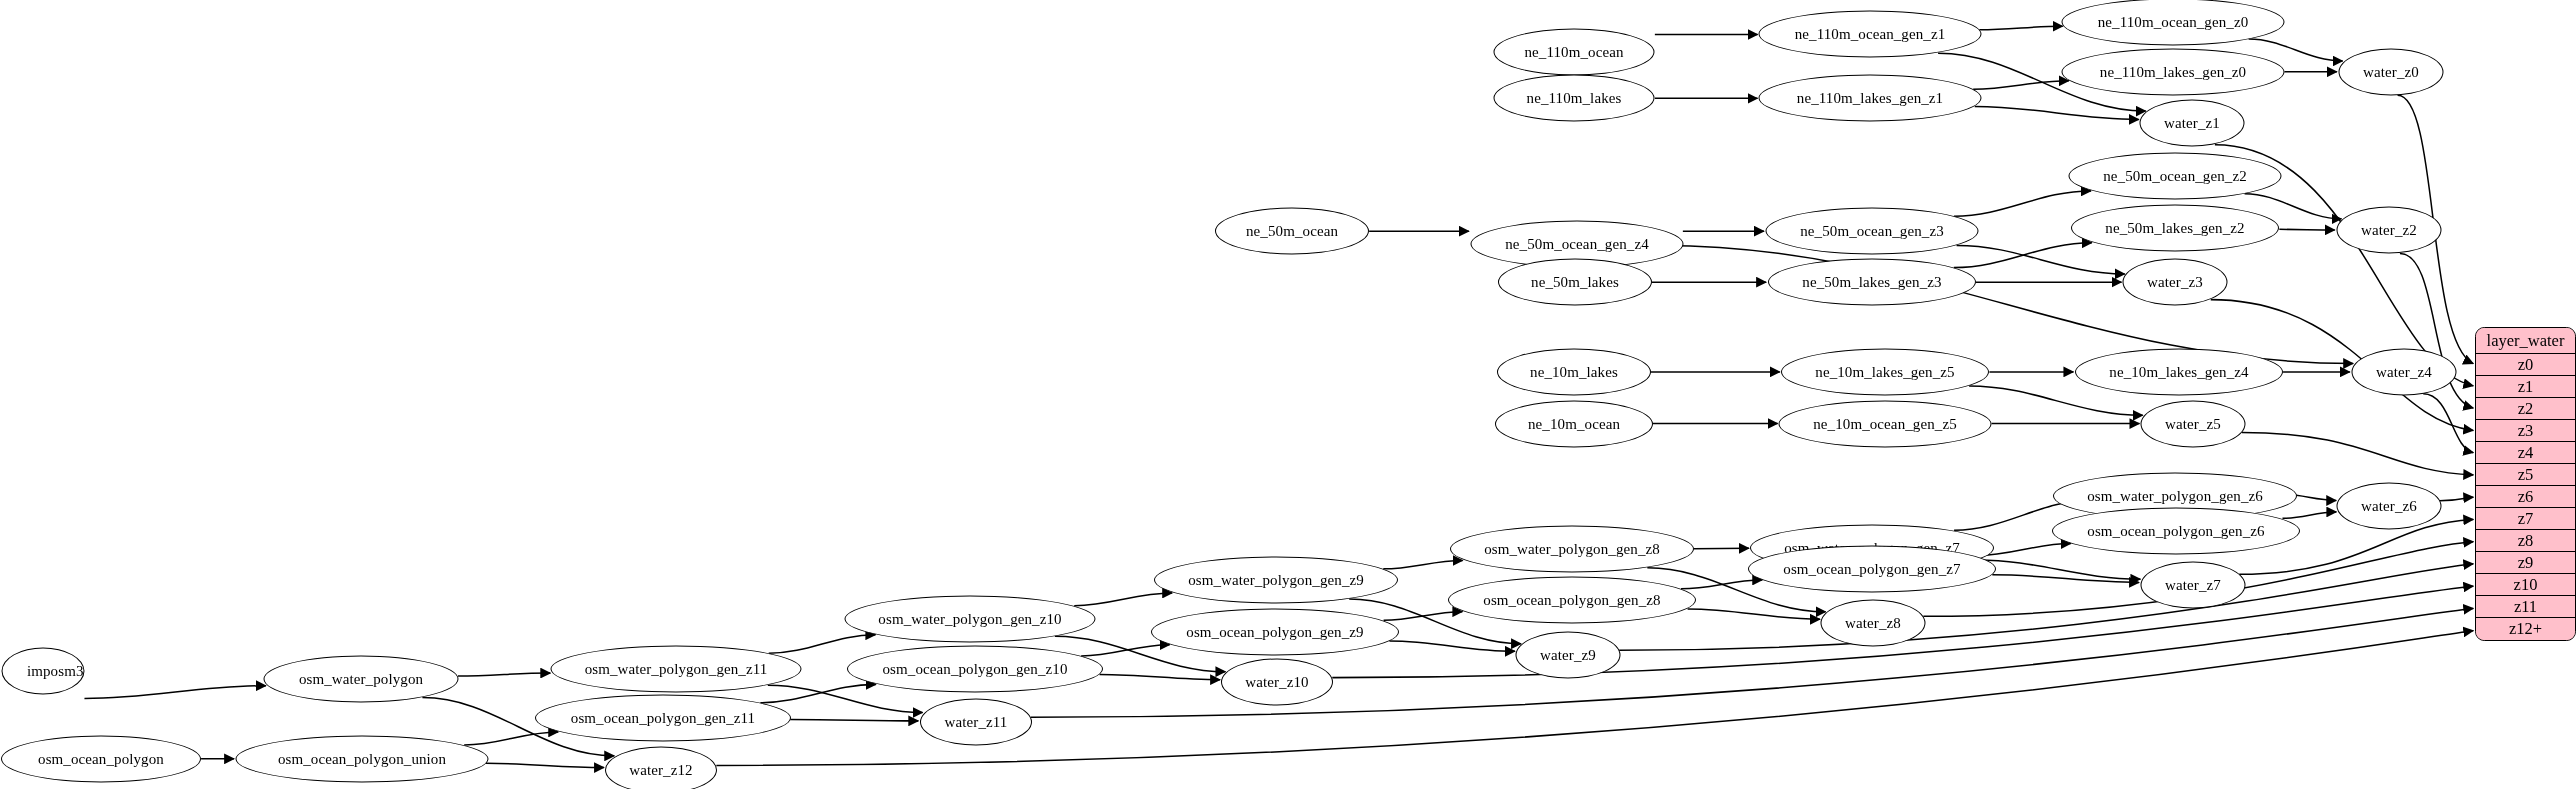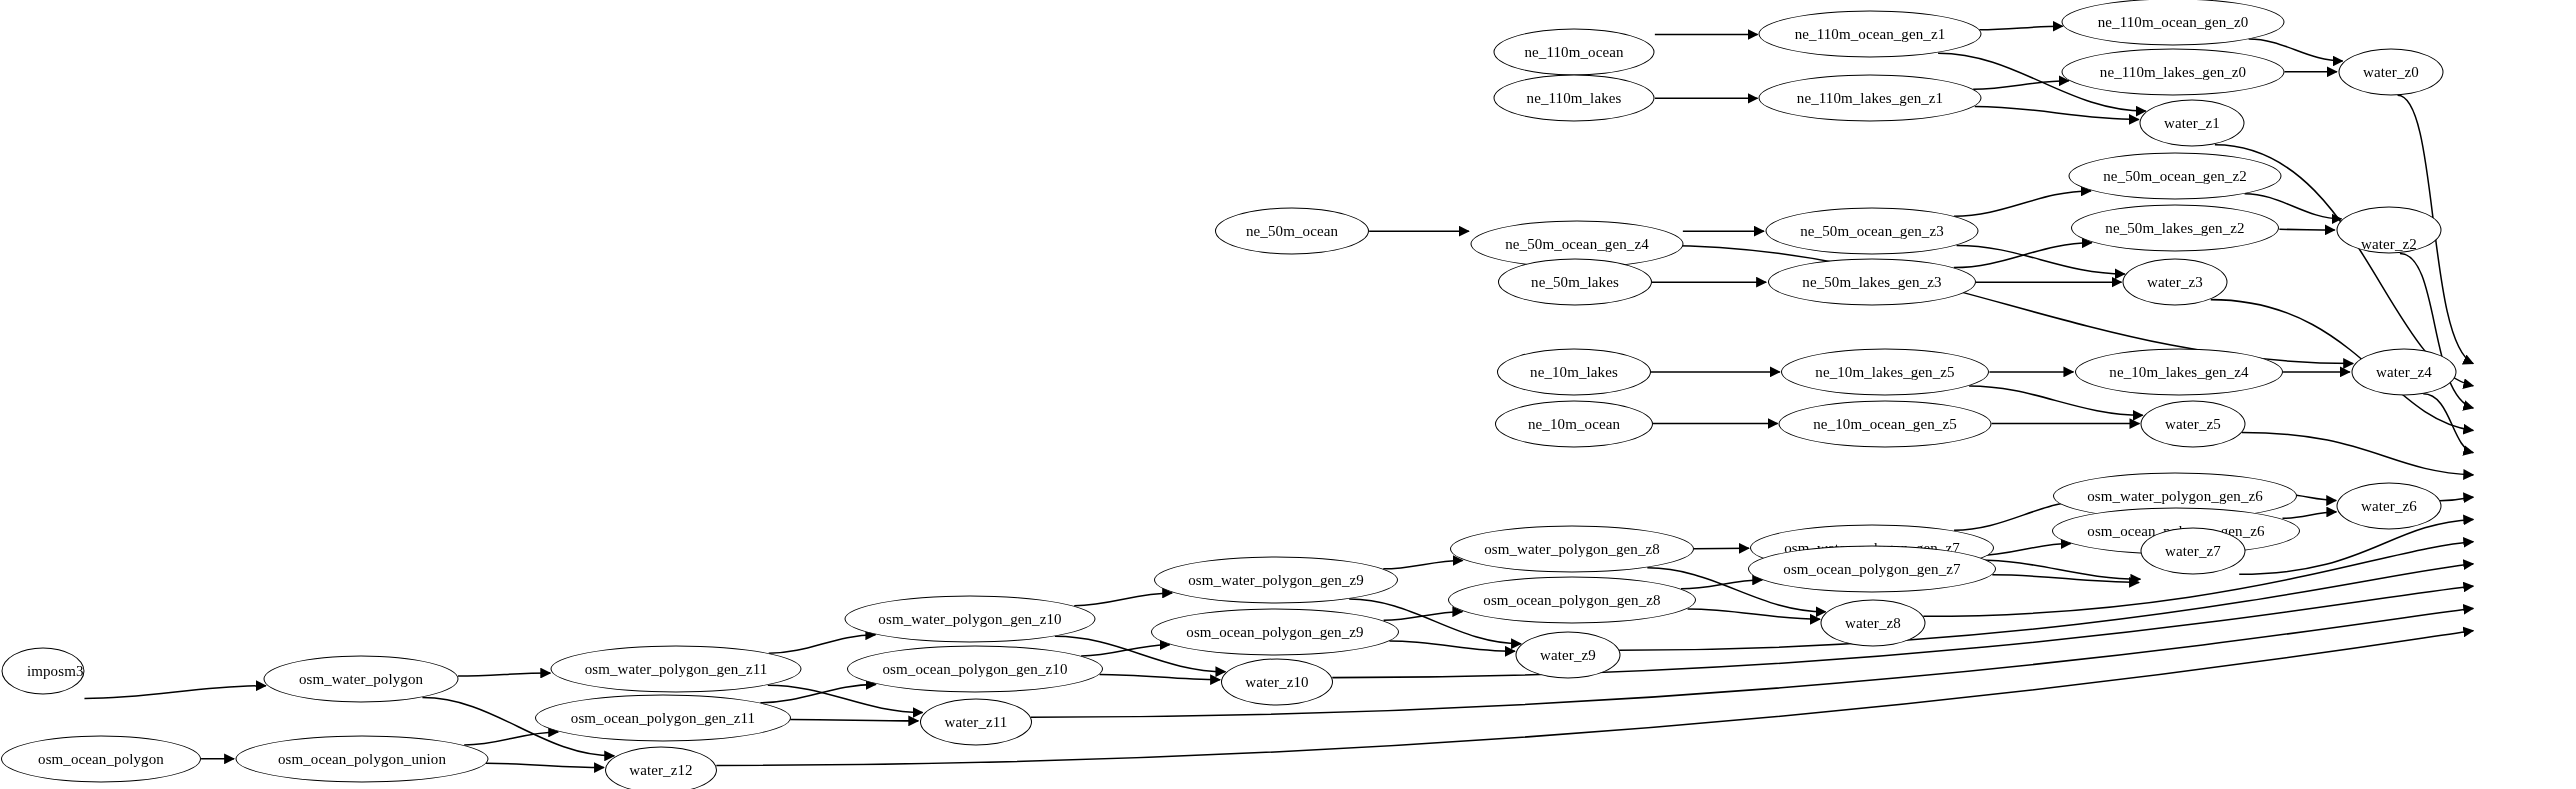--- a/index.html
+++ b/index.html
@@ -186,21 +186,21 @@
       </div>
       <div class="node" style="left: 1873px; top: 623px; width: 105px; height: 47px; font-family: Liberation Serif, serif;">
         <span>water_z8</span>
       </div>
       <div class="node" style="left: 2175px; top: 496px; width: 244px; height: 47px;">
         <span>osm_water_polygon_gen_z6</span>
       </div>
       <div class="node" style="left: 2176px; top: 531px; width: 248px; height: 47px;">
         <span>osm_ocean_polygon_gen_z6</span>
       </div>
-      <div class="node" style="left: 2193px; top: 551px; width: 105px; height: 47px; align-items: center;">
+      <div class="node" style="left: 2193px; top: 585px; width: 105px; height: 47px; align-items: center;">
         <span>water_z7</span>
       </div>
       <div class="node" style="left: 2389px; top: 506px; width: 105px; height: 47px;">
         <span>water_z6</span>
       </div>
       <div class="node" style="left: 1574px; top: 372px; width: 154px; height: 47px;">
         <span>ne_10m_lakes</span>
       </div>
       <div class="node" style="left: 1885px; top: 372px; width: 208px; height: 47px;">
         <span>ne_10m_lakes_gen_z5</span>
@@ -234,21 +234,21 @@
       </div>
       <div class="node" style="left: 1575px; top: 282px; width: 154px; height: 47px;">
         <span>ne_50m_lakes</span>
       </div>
       <div class="node" style="left: 1872px; top: 282px; width: 208px; height: 47px;">
         <span>ne_50m_lakes_gen_z3</span>
       </div>
       <div class="node" style="left: 2175px; top: 228px; width: 208px; height: 47px;">
         <span>ne_50m_lakes_gen_z2</span>
       </div>
-      <div class="node" style="left: 2389px; top: 230px; width: 105px; height: 47px; align-items: flex-end;">
+      <div class="node" style="left: 2389px; top: 230px; width: 105px; height: 47px;">
         <span>water_z2</span>
       </div>
       <div class="node" style="left: 2175px; top: 282px; width: 105px; height: 47px;">
         <span>water_z3</span>
       </div>
       <div class="node" style="left: 1574px; top: 52px; width: 161px; height: 47px;">
         <span>ne_110m_ocean</span>
       </div>
       <div class="node" style="left: 1870px; top: 34px; width: 223px; height: 47px;">
         <span>ne_110m_ocean_gen_z1</span>
@@ -266,14 +266,30 @@
         <span>ne_110m_lakes_gen_z0</span>
       </div>
       <div class="node" style="left: 2391px; top: 72px; width: 105px; height: 47px;">
         <span>water_z0</span>
       </div>
       <div class="node" style="left: 2192px; top: 123px; width: 105px; height: 47px;">
         <span>water_z1</span>
       </div>
     </div>
 
+  <div id="layer-table" style="left: 2475px; top: 327px; width: 101px; background: rgb(255, 192, 203);">
+      <div class="trow thead" style="height: 26px;">layer_water</div>
+      <div class="trow" style="height: 22px;">z0</div>
+      <div class="trow" style="height: 22px;">z1</div>
+      <div class="trow" style="height: 22px;">z2</div>
+      <div class="trow" style="height: 22px;">z3</div>
+      <div class="trow" style="height: 22px;">z4</div>
+      <div class="trow" style="height: 22px;">z5</div>
+      <div class="trow" style="height: 22px;">z6</div>
+      <div class="trow" style="height: 22px;">z7</div>
+      <div class="trow" style="height: 22px;">z8</div>
+      <div class="trow" style="height: 22px;">z9</div>
+      <div class="trow" style="height: 22px;">z10</div>
+      <div class="trow" style="height: 22px;">z11</div>
+      <div class="trow" style="height: 22px;">z12+</div>
+    </div>
 </div>
 
 
 </body></html>

